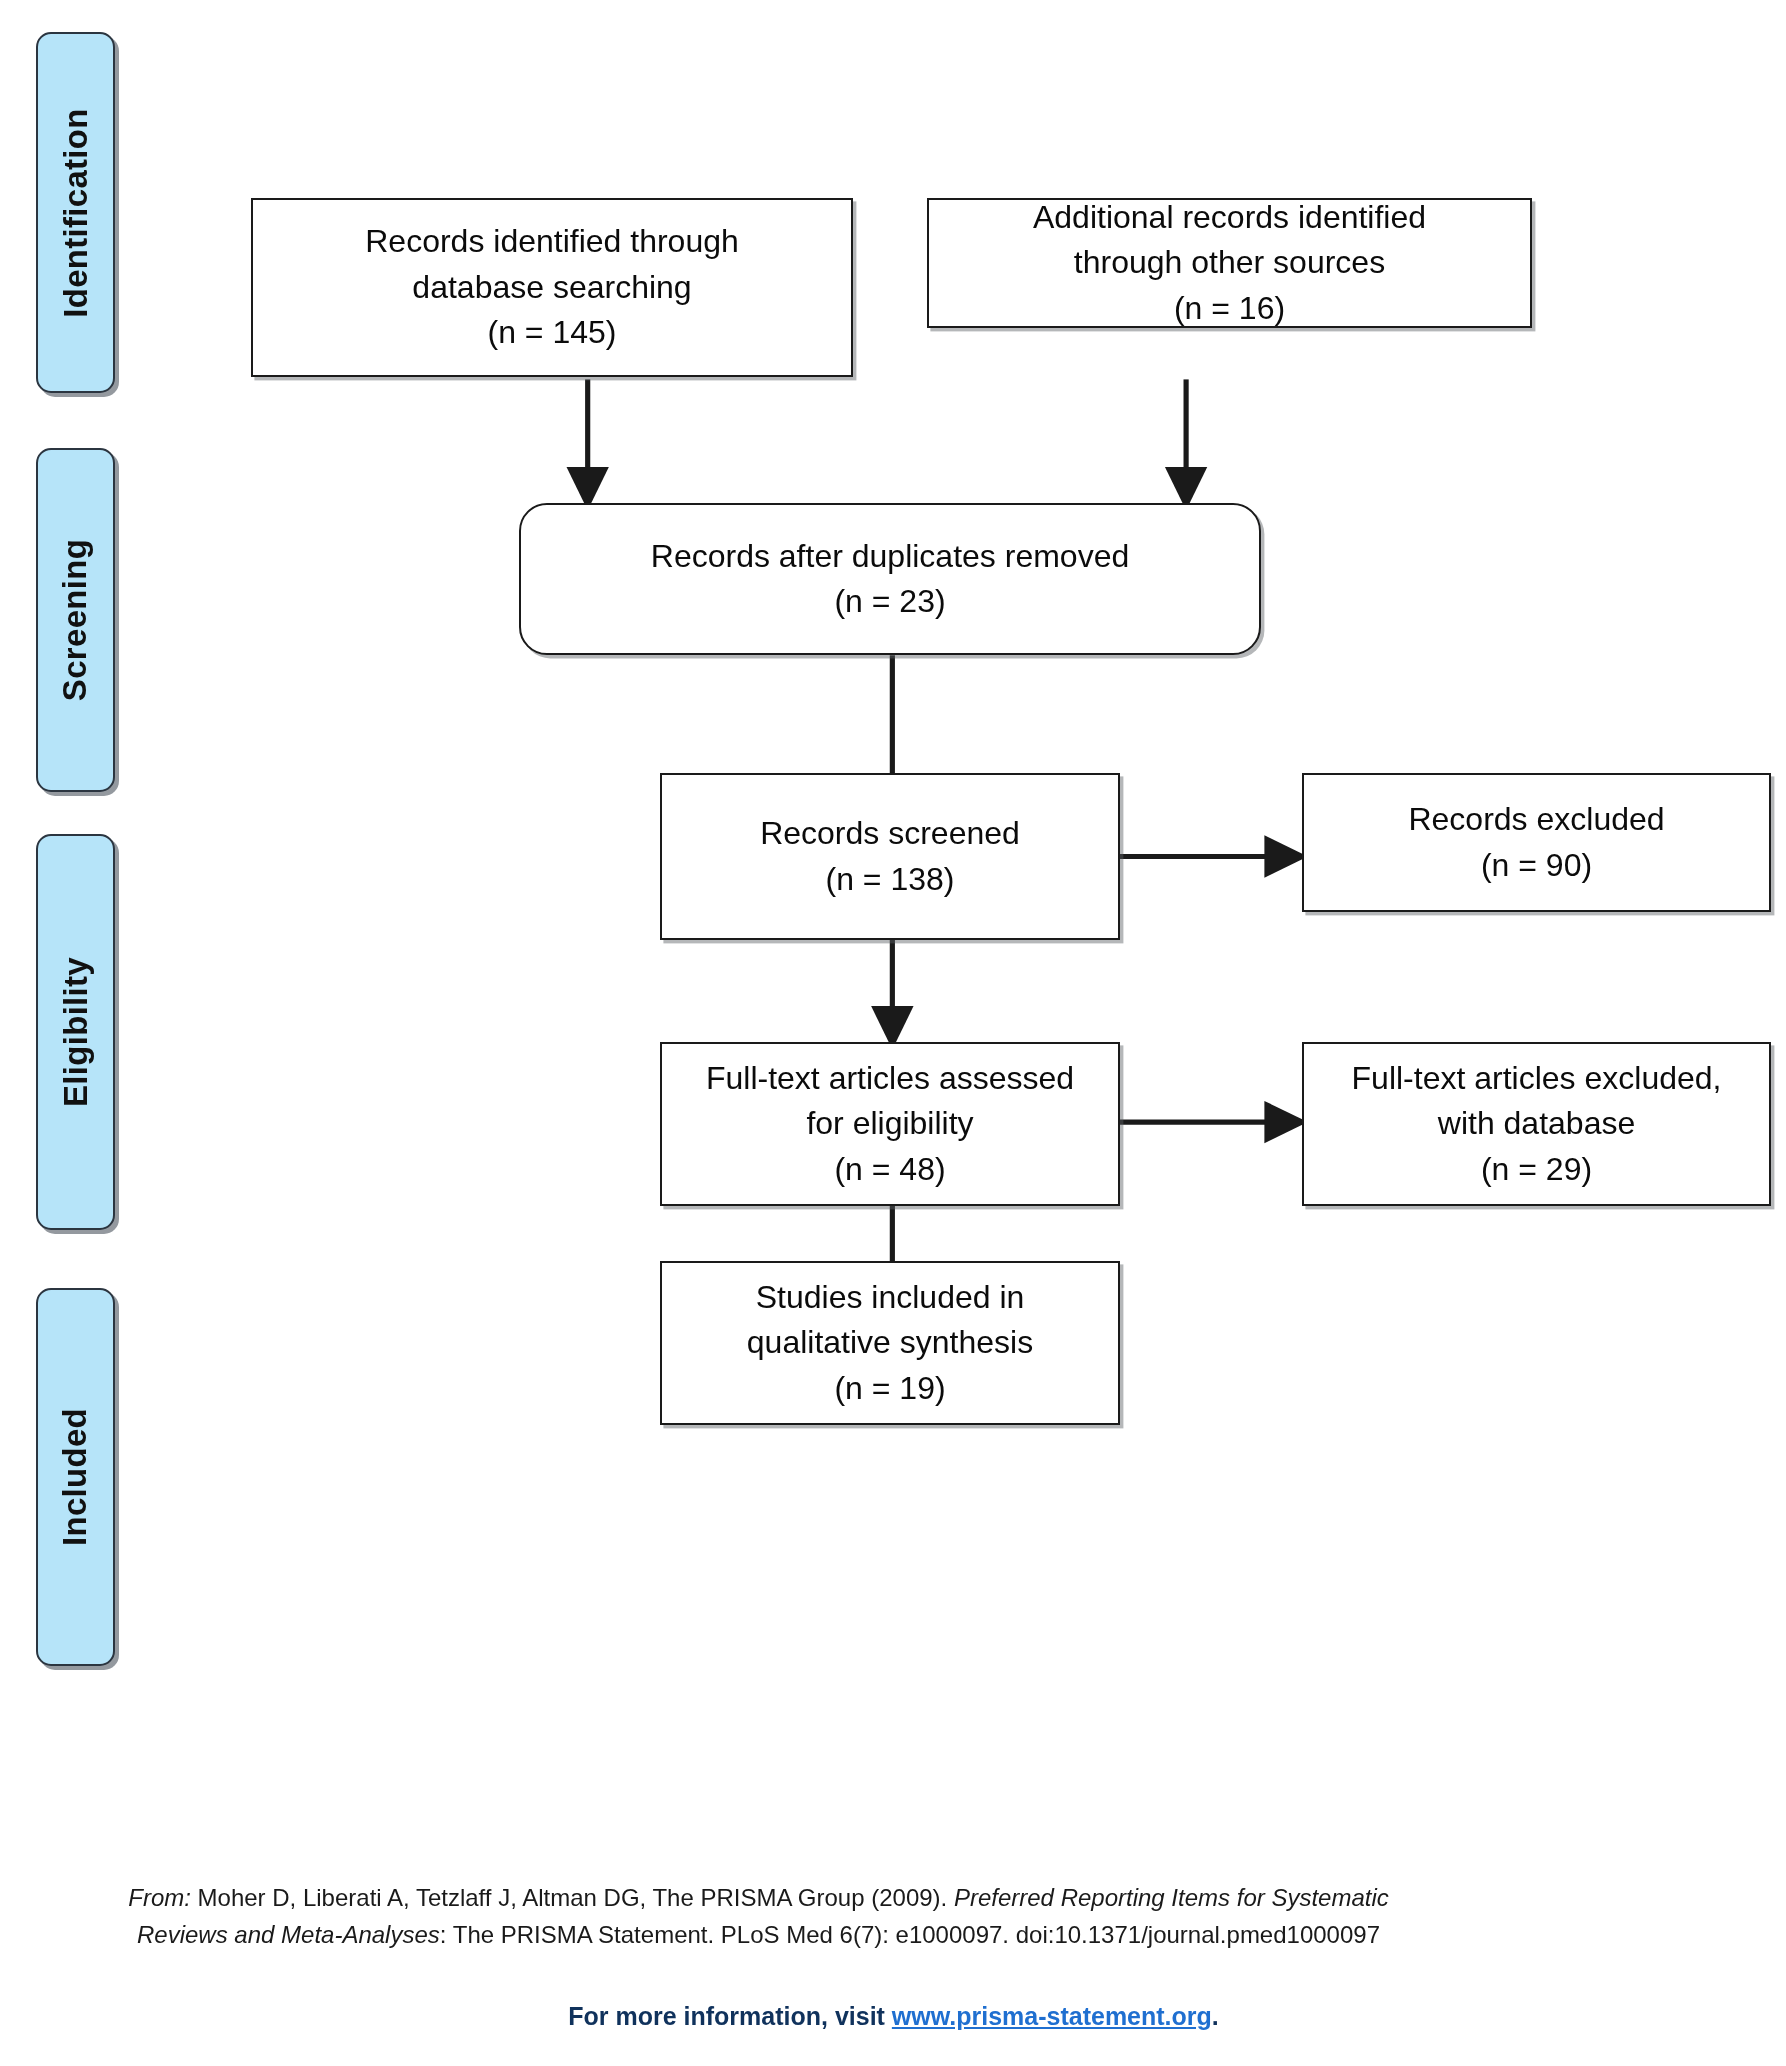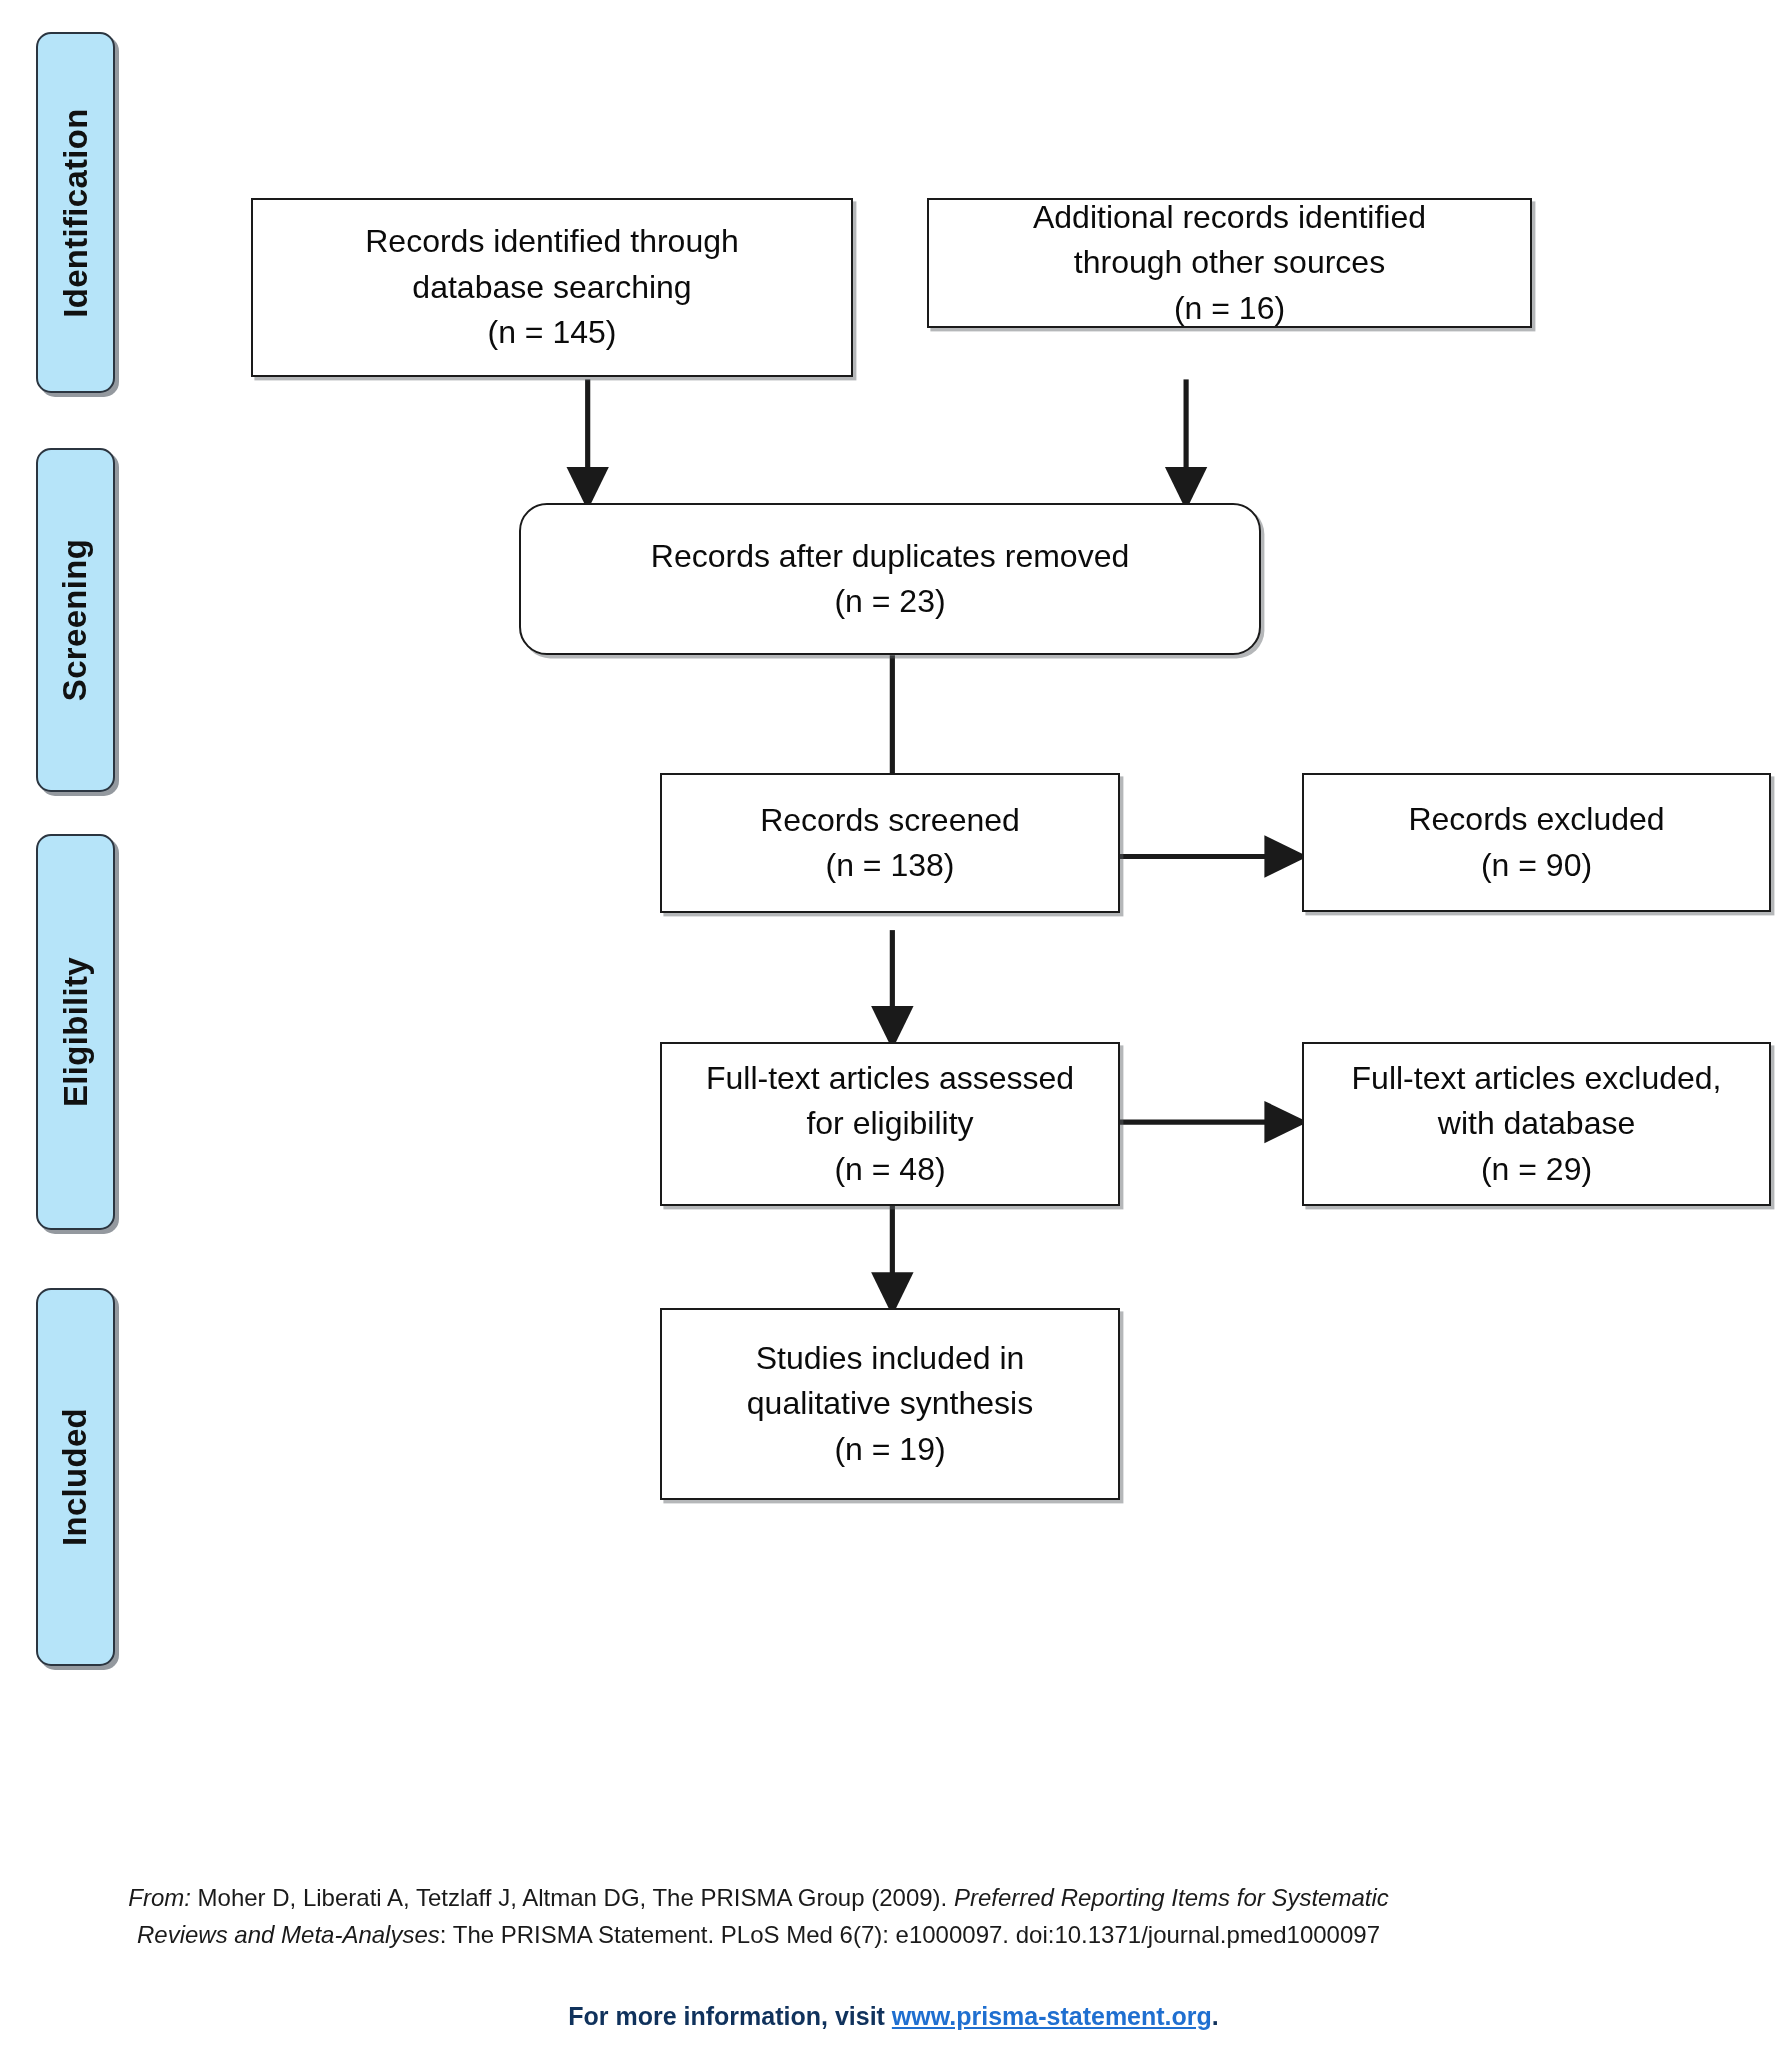--- a/index.html
+++ b/index.html
@@ -155,21 +155,21 @@
     <div class="flow-line">Additional records identified</div>
     <div class="flow-line">through other sources</div>
     <div class="flow-line">(n = 16)</div>
   </div>
 
   <div class="flow-box" style="left:519px; top:503px; width:742px; height:152px;border-radius:28px;">
     <div class="flow-line">Records after duplicates removed</div>
     <div class="flow-line">(n = 23)</div>
   </div>
 
-  <div class="flow-box" style="left:660px; top:773px; width:460px; height:140px;">
+  <div class="flow-box" style="left:660px; top:773px; width:460px; height:167px;">
     <div class="flow-line">Records screened</div>
     <div class="flow-line">(n = 138)</div>
   </div>
 
   <div class="flow-box" style="left:1302px; top:773px; width:469px; height:139px;">
     <div class="flow-line">Records excluded</div>
     <div class="flow-line">(n = 90)</div>
   </div>
 
   <div class="flow-box" style="left:660px; top:1042px; width:460px; height:164px;">
@@ -177,21 +177,21 @@
     <div class="flow-line">for eligibility</div>
     <div class="flow-line">(n = 48)</div>
   </div>
 
   <div class="flow-box" style="left:1302px; top:1042px; width:469px; height:164px;">
     <div class="flow-line">Full-text articles excluded,</div>
     <div class="flow-line">with database</div>
     <div class="flow-line">(n = 29)</div>
   </div>
 
-  <div class="flow-box" style="left:660px; top:1308px; width:460px; height:192px;">
+  <div class="flow-box" style="left:660px; top:1261px; width:460px; height:164px;">
     <div class="flow-line">Studies included in</div>
     <div class="flow-line">qualitative synthesis</div>
     <div class="flow-line">(n = 19)</div>
   </div>
 
   <div class="citation" style="top:1879px;">
     <div>
       <span class="it">From:</span><span>  Moher D, Liberati A, Tetzlaff J, Altman DG, The PRISMA Group (2009). </span><span class="it">Preferred Reporting Items for Systematic</span>
     </div>
     <div>

